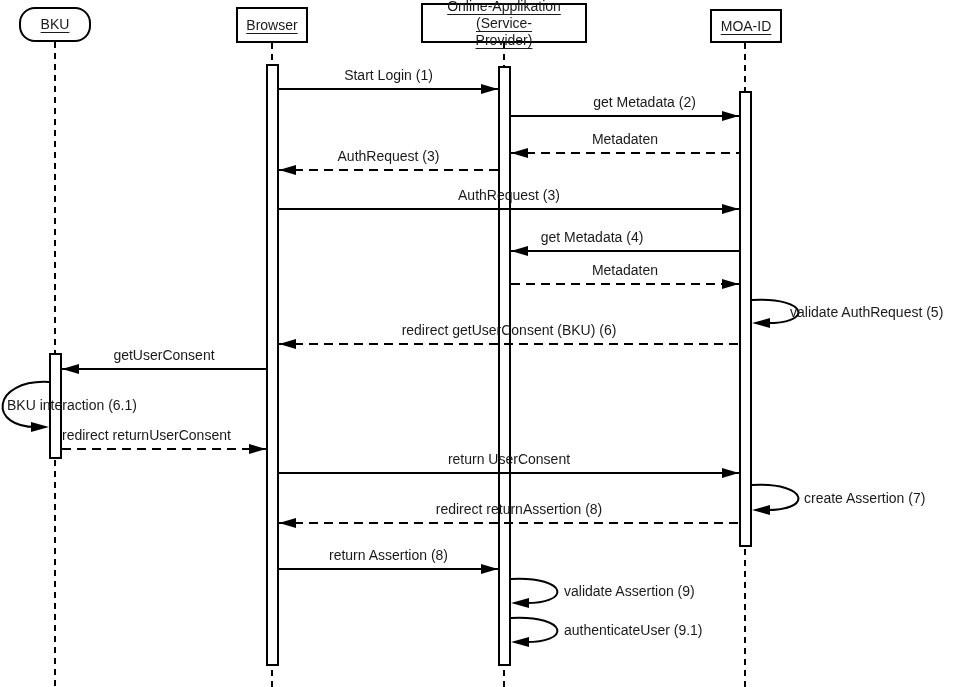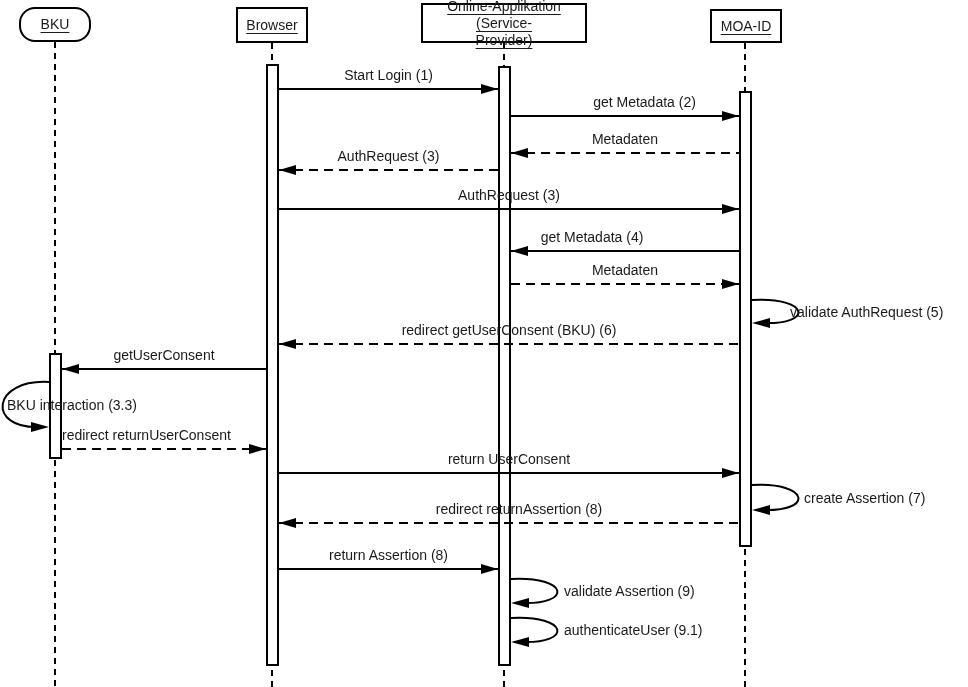--- a/index.html
+++ b/index.html
@@ -126,21 +126,21 @@
       <div class="msg-label" style="left: 279px; width: 219px; top: 545px;">return Assertion (8)</div>
       <svg class="loop-svg" width="70" height="35" style="top: 294px; left: 752px;">
         <path d="M 0 6 C 58 3 62 31 10 29" fill="none" stroke="#000" stroke-width="2"></path>
         <polygon points="0,29 18,24 18,34" fill="#000"></polygon>
       </svg>
       <div class="self-label" style="left: 756px; top: 301.5px; margin-left: 34px;">validate AuthRequest (5)</div>
       <svg class="loop-svg" width="70" height="57" style="top: 376px; left: -21px;">
         <path d="M 70 6 C 12 3 8 53 60 51" fill="none" stroke="#000" stroke-width="2"></path>
         <polygon points="70,51 52,46 52,56" fill="#000"></polygon>
       </svg>
-      <div class="self-label" style="left: 7px; top: 394.5px;">BKU interaction (3.3)</div>
+      <div class="self-label" style="left: 7px; top: 394.5px;">BKU interaction (6.1)</div>
       <svg class="loop-svg" width="70" height="37" style="top: 479px; left: 752px;">
         <path d="M 0 6 C 58 3 62 33 10 31" fill="none" stroke="#000" stroke-width="2"></path>
         <polygon points="0,31 18,26 18,36" fill="#000"></polygon>
       </svg>
       <div class="self-label" style="left: 804px; top: 487.5px;">create Assertion (7)</div>
       <svg class="loop-svg" width="70" height="36" style="top: 573px; left: 511px;">
         <path d="M 0 6 C 58 3 62 32 10 30" fill="none" stroke="#000" stroke-width="2"></path>
         <polygon points="0,30 18,25 18,35" fill="#000"></polygon>
       </svg>
       <div class="self-label" style="left: 564px; top: 581px;">validate Assertion (9)</div>

